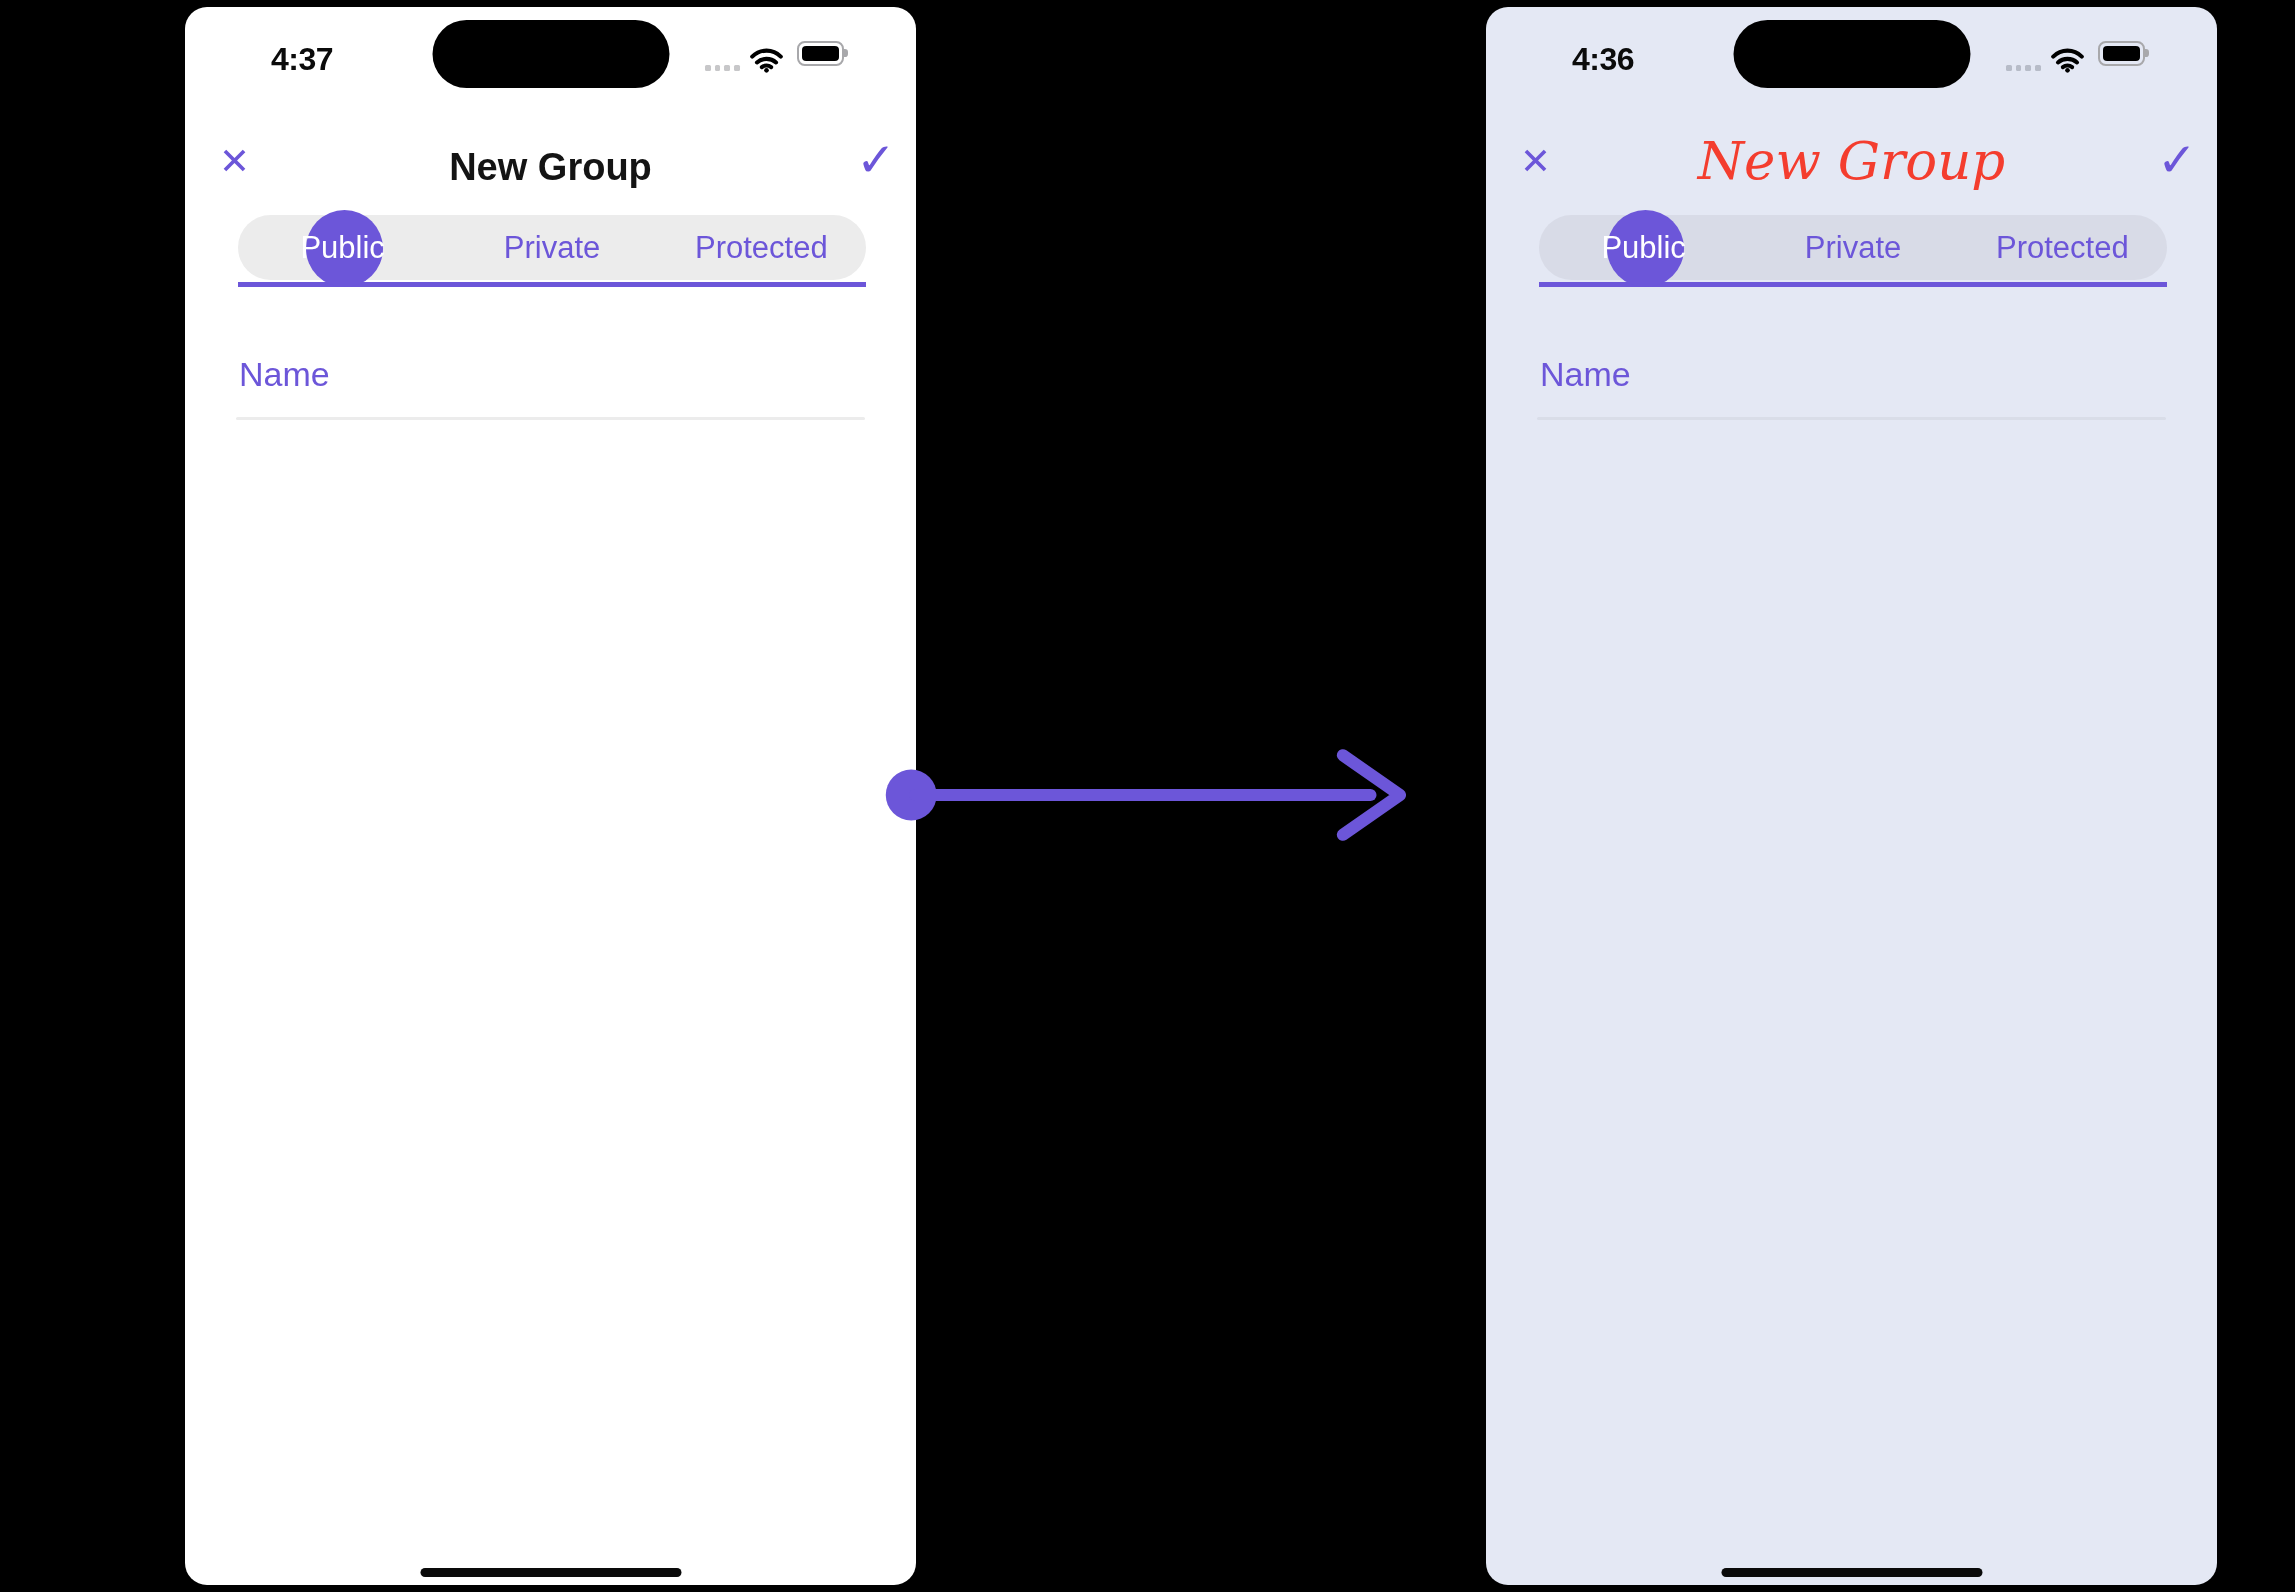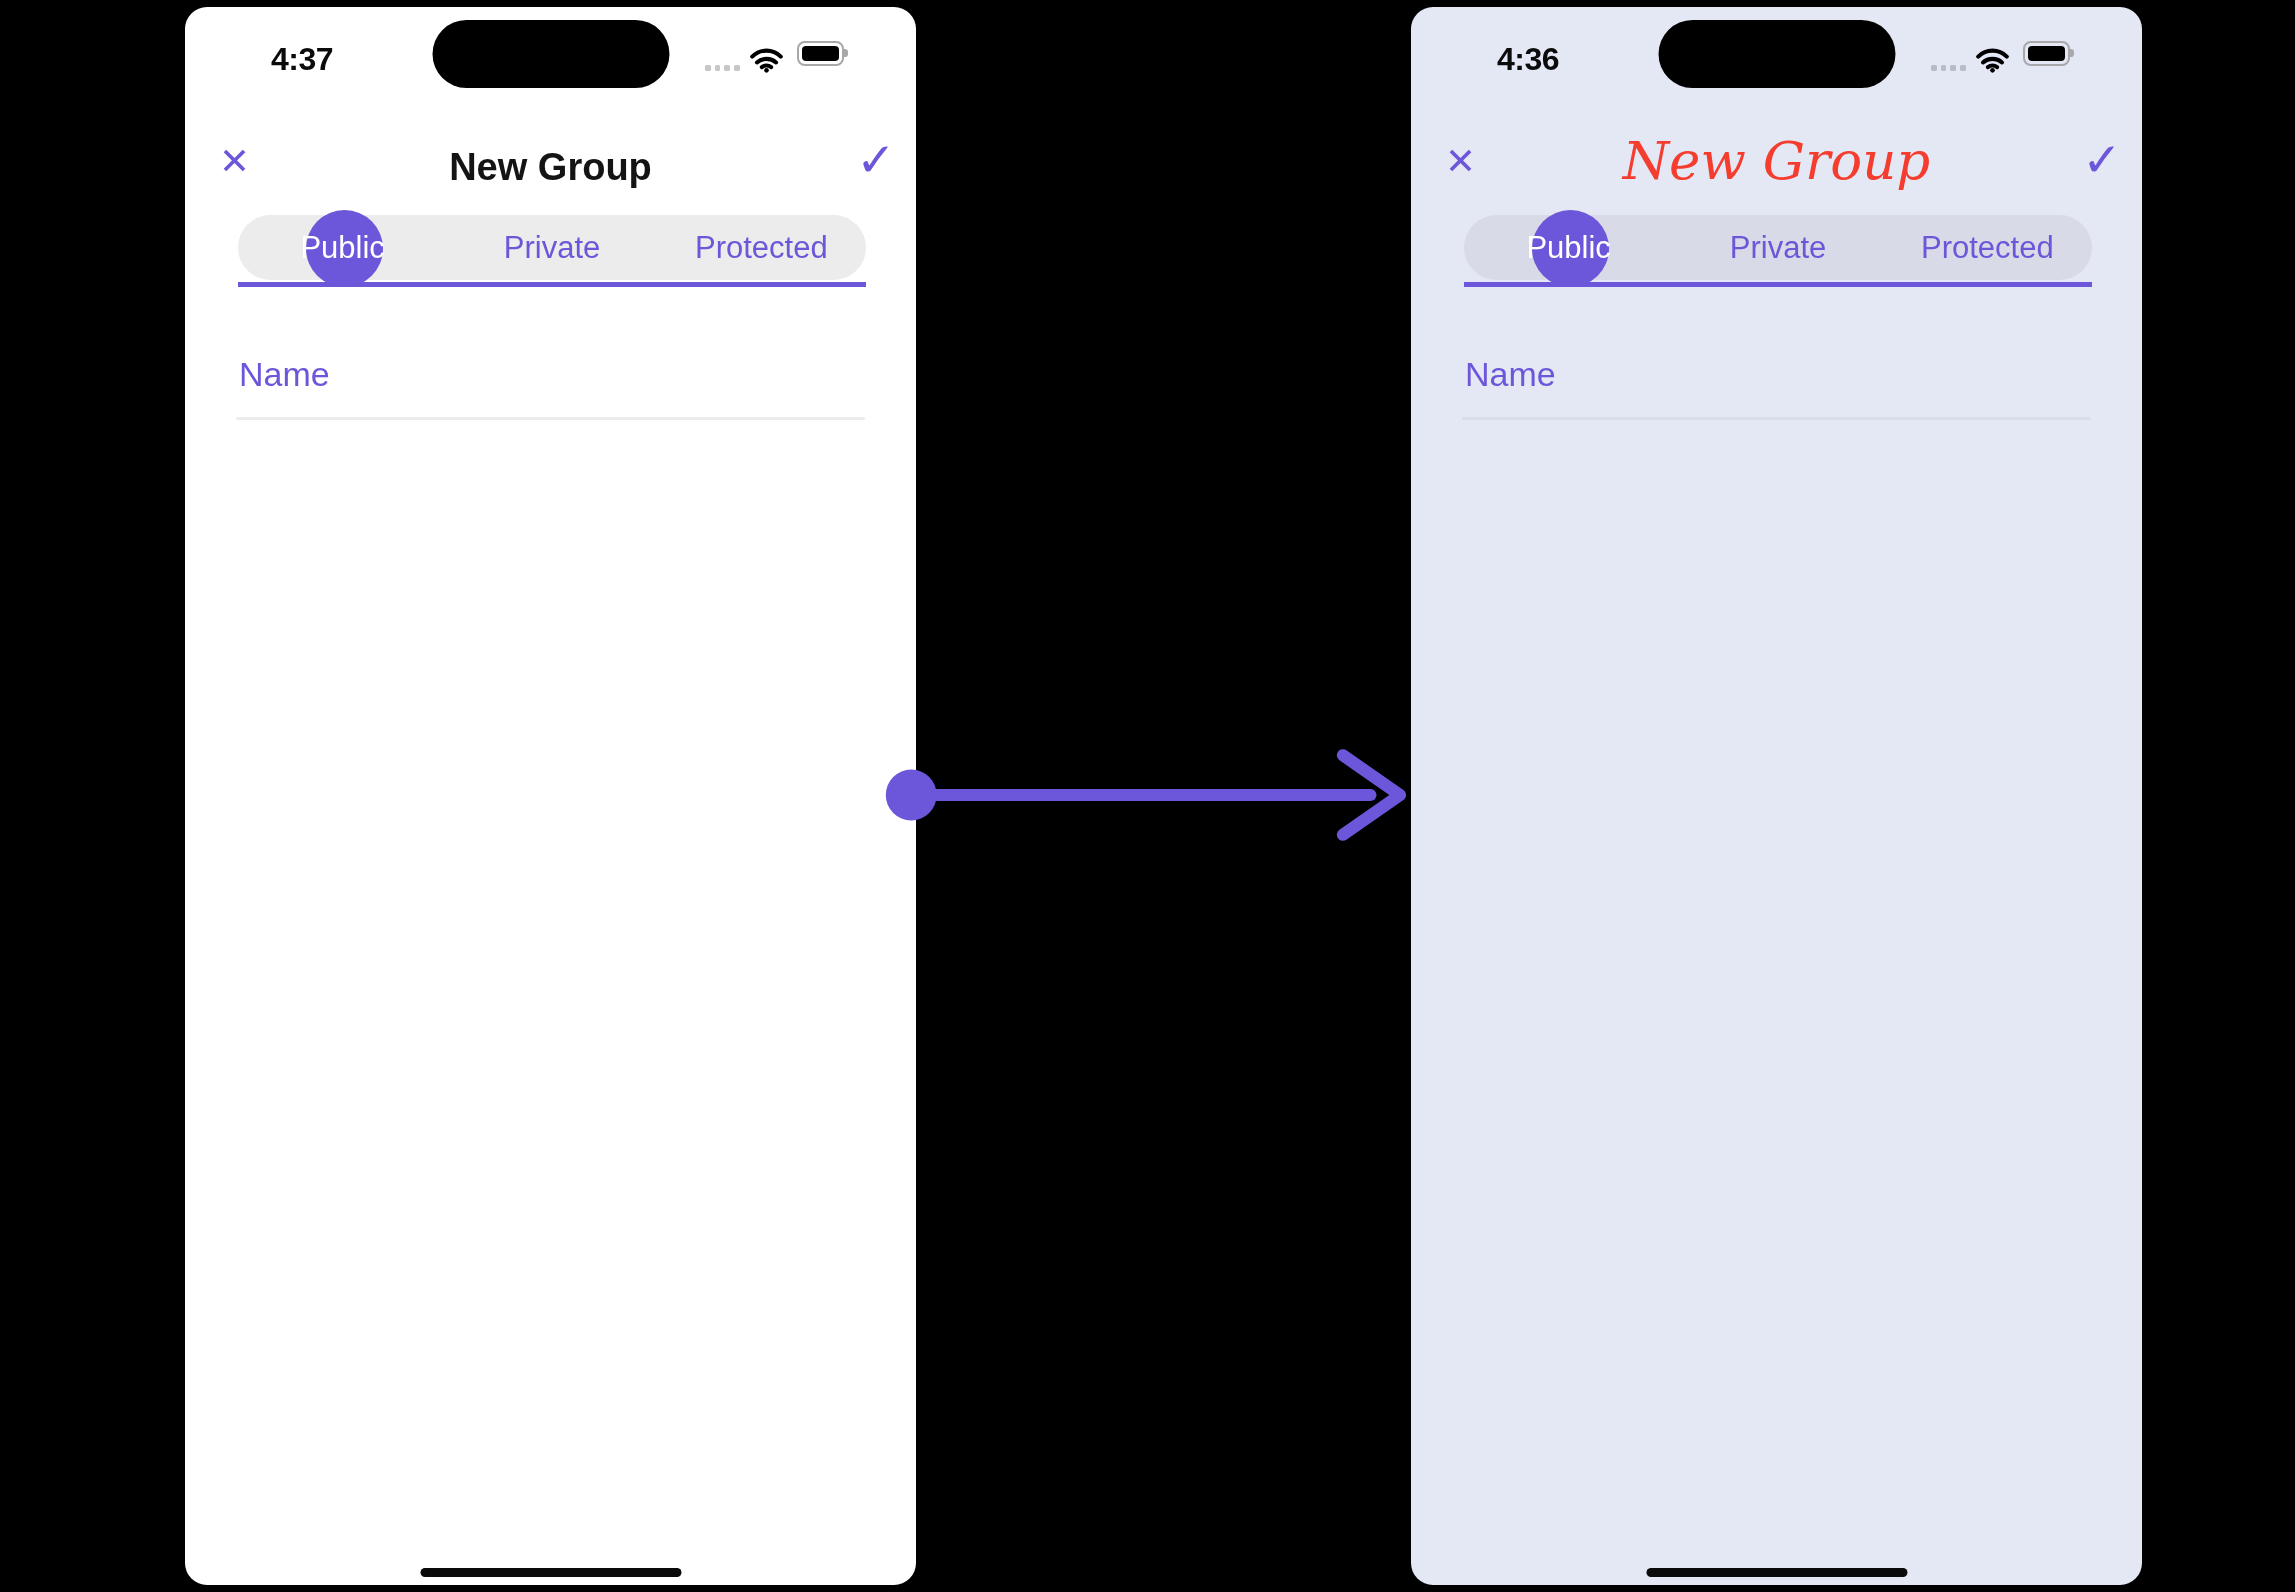--- a/index.html
+++ b/index.html
@@ -11,21 +11,21 @@
     font-family:"Liberation Sans",sans-serif;
   }
   .phone{
     position:absolute;
     top:7.1px;
     width:731px;height:1578px;
     border-radius:22px;
     overflow:hidden;
   }
   .phone.before{left:185px;background:var(--phone-before-bg);}
-  .phone.after{left:1411px;background:var(--phone-after-bg);}
+  .phone.after{left:1486px;background:var(--phone-after-bg);}
 
   
   .time{
     position:absolute;left:86px;top:36px;
     font-size:32px;font-weight:700;color:#0b0b0b;
     letter-spacing:-0.5px;line-height:1;
   }
   .island{
     position:absolute;left:50%;top:13.3px;transform:translateX(-50%);
     width:237px;height:68px;border-radius:34px;background:#000;

